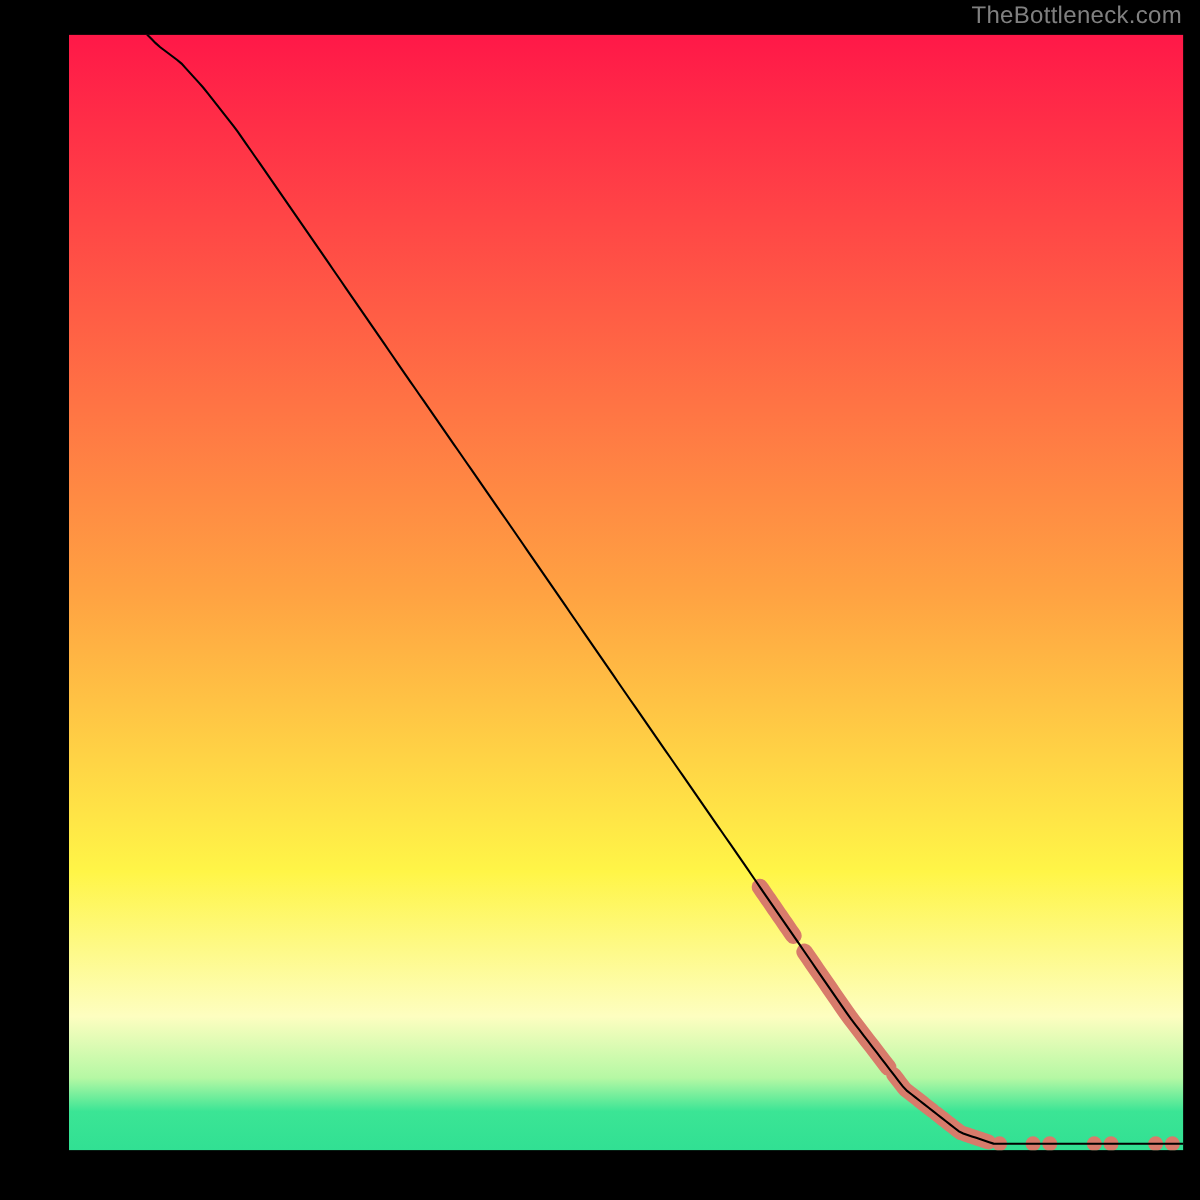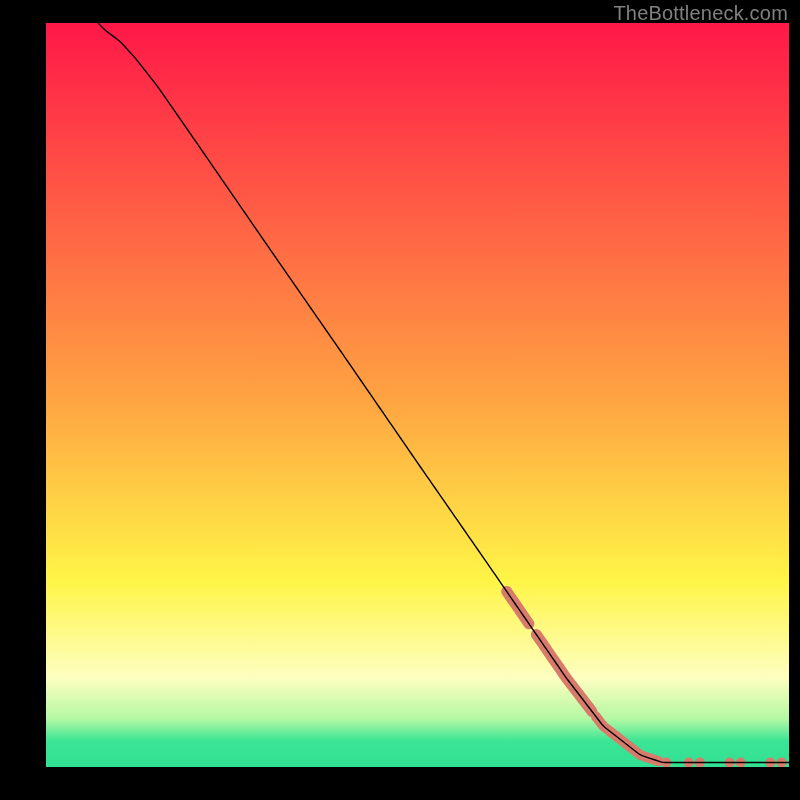--- a/index.html
+++ b/index.html
@@ -28,21 +28,21 @@
     inset: 0;
     width: 100%;
     height: 100%;
     display: block;
   }
   .watermark {
     position: absolute;
     top: 2px;
     right: 12px;
     font-family: Arial, Helvetica, sans-serif;
-    font-size: 20px;
+    font-size: 16px;
     color: #808080;
     letter-spacing: 0.2px;
     user-select: none;
   }
 </style>
 </head>
 <body>
 <div class="stage">
 
   <div class="plot-area">

